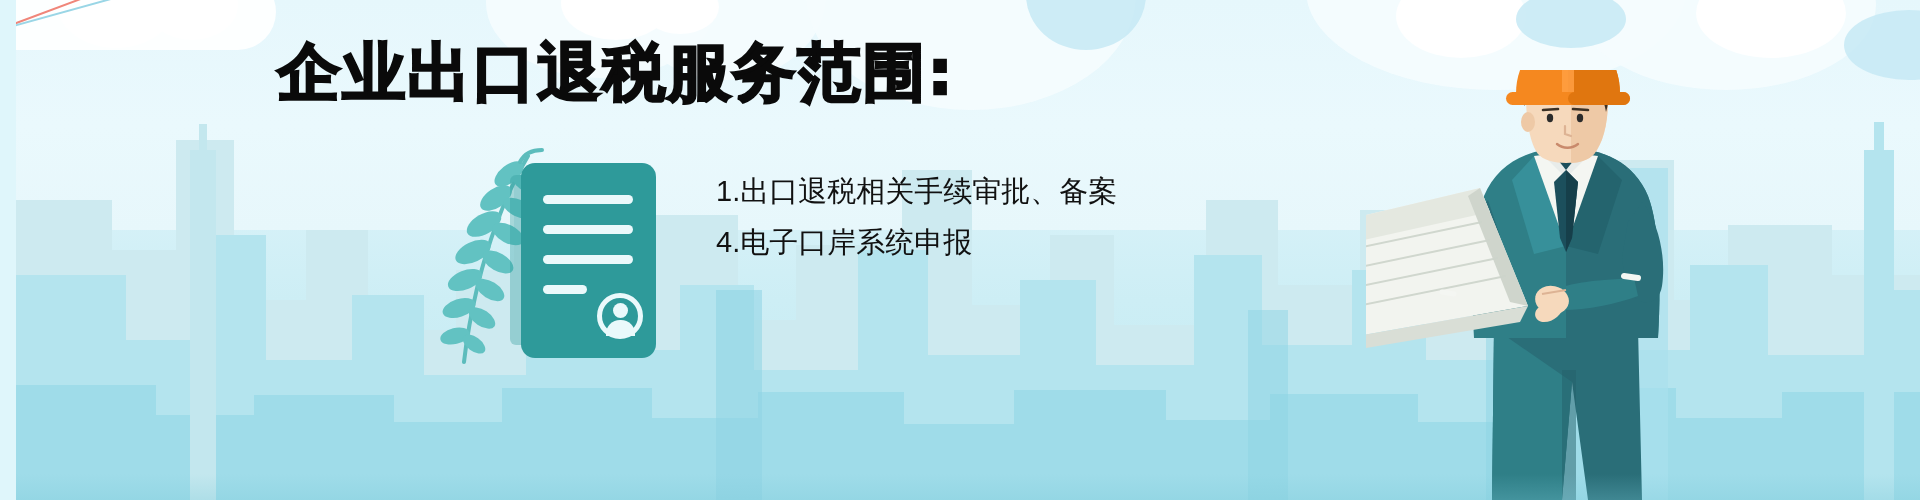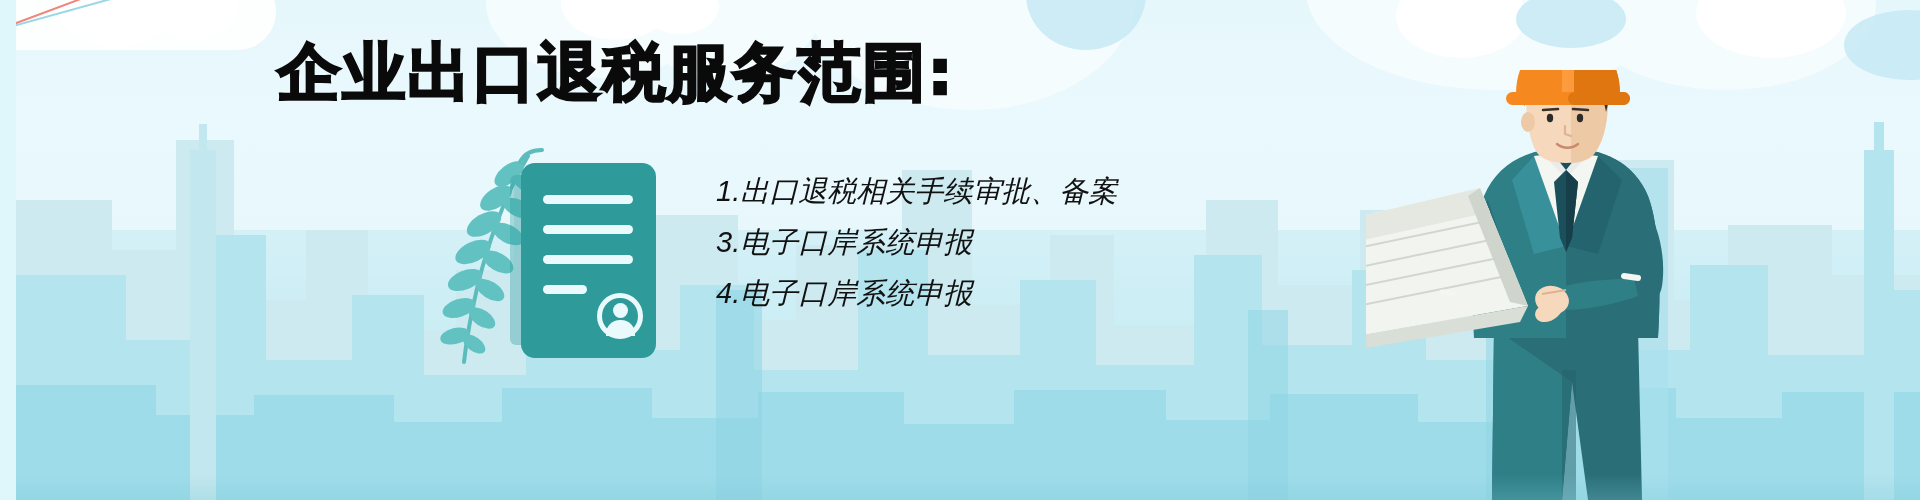--- a/index.html
+++ b/index.html
@@ -37,21 +37,21 @@
     font-family:"DejaVu Sans","Liberation Sans",sans-serif;
     font-weight:bold;
     font-size:63px; line-height:70px;
     letter-spacing:2px;
     color:#0a0a0a;
     -webkit-text-stroke:2.5px #0a0a0a;
     white-space:nowrap;
   }
 
   
-  .list { position:absolute; left:700px; top:176px; width:520px;font-style:italic; }
+  .list { position:absolute; left:700px; top:176px; width:520px; }
   .list-item {
     font-family:"DejaVu Sans","Liberation Sans",sans-serif;
     font-size:29px; line-height:31px; color:#111; white-space:nowrap;
     margin-bottom:20px; letter-spacing:0px;
   }
   .list-item .num { font-family:"Liberation Sans",sans-serif; }
 
   
   .doc-wrap { position:absolute; left:505px; top:163px; width:140px; height:200px; }
   .doc {
@@ -237,23 +237,20 @@
       <div class="doc-av-head"></div>
       <div class="doc-av-body"></div>
     </div>
   </div>
 
   <div class="list">
     <div class="list-item">
       <span class="num">1.</span><span>出口退税相关手续审批、备案</span>
     </div>
     <div class="list-item">
-      <span class="num">3.</span><span>电子口岸系统申报</span>
-    </div>
-    <div class="list-item">
       <span class="num">4.</span><span>电子口岸系统申报</span>
     </div>
   </div>
 
   <svg class="man" viewBox="0 0 420 430">
 
     <path d="M128 258 L272 258 L276 430 L222 430 L206 312 L196 430 L126 430 Z" fill="#2a6e78"></path>
     <path d="M206 312 L196 430 L126 430 L128 258 Z" fill="#2f7f87"></path>
     <rect x="196" y="300" width="14" height="130" fill="#245f69" opacity=".5"></rect>
 

